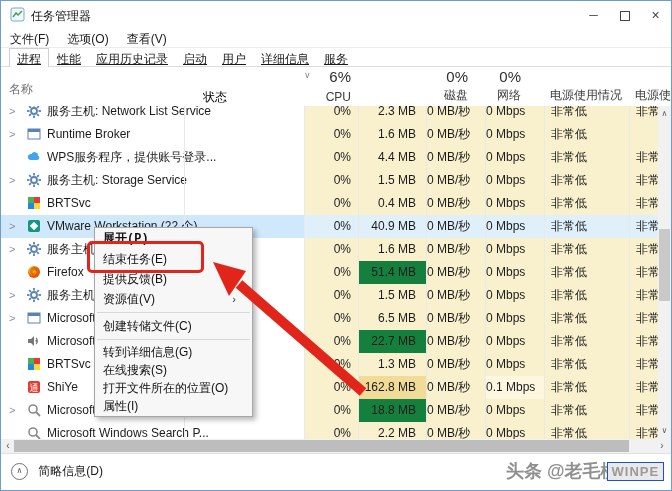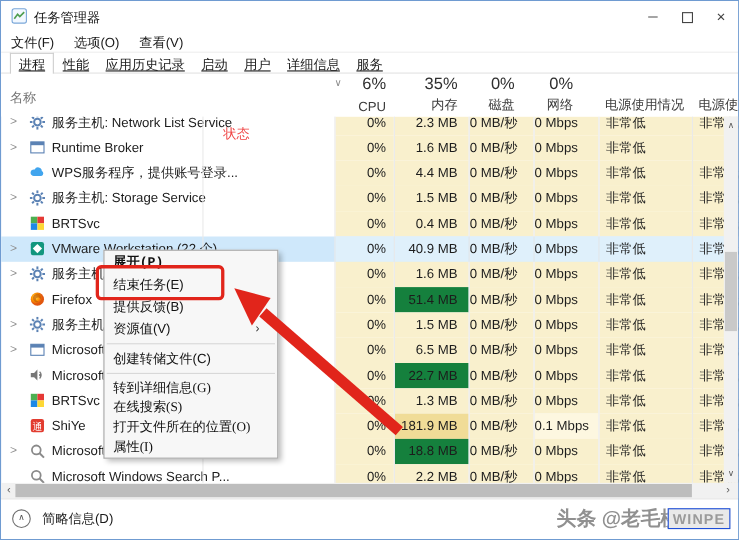--- a/index.html
+++ b/index.html
@@ -18,21 +18,21 @@
   
   .menubar{position:absolute;left:0;top:28px;width:100%;height:18px;border-bottom:1px solid #ececec;background:#fff;}
   .menu-item{display:inline-block;padding:2px 9px 0 9px;color:#1a1a1a;}
   
   .tabstrip{position:absolute;left:0;top:47px;width:100%;height:19px;border-bottom:1px solid #dcdcdc;background:#fff;padding-left:8px;box-sizing:border-box;}
   .tab{display:inline-block;padding:2px 7px;margin-right:1px;color:#1a1a1a;position:relative;top:0;text-decoration:underline;}
   .tab.active{background:#fff;border:1px solid #cfcfcf;border-bottom:1px solid #fff;margin-bottom:-1px;}
   
   .thead{position:absolute;left:0;top:66px;width:100%;height:39px;background:#fff;z-index:6;}
   .name-hdr{position:absolute;left:8px;top:14px;color:#737373;}
-  .status-hdr{position:absolute;left:202px;top:22px;color:#ef4444;margin-top:24px;}
+  .status-hdr{position:absolute;left:202px;top:22px;color:#000000;}
   .sort-chevron{position:absolute;left:303px;top:3px;font-size:9px;color:#8a8a8a;}
   .vh{position:absolute;top:0;height:39px;box-sizing:border-box;display:flex;flex-direction:column;justify-content:space-between;align-items:flex-end;}
   .vh .pct{font-size:15px;color:#2f2f2f;padding-top:1px;}
   .vh .lbl{font-size:12px;color:#3c3c3c;padding-bottom:2px;white-space:nowrap;}
   .vh-cpu{left:303px;width:54px;padding-right:7px;}
   .vh-mem{left:357px;width:68px;padding-right:10px;}
   .vh-disk{left:425px;width:59px;padding-right:17px;}
   .vh-net{left:484px;width:59px;padding-right:23px;}
   .vh-power{left:543px;width:85px;align-items:flex-start;padding-left:6px;}
   .vh-trend{left:628px;width:44px;align-items:flex-start;padding-left:6px;overflow:hidden;}
@@ -61,21 +61,21 @@
   .vscroll .arr.up{top:0;} .vscroll .arr.down{bottom:0;}
   .vthumb{position:absolute;left:1px;top:123px;width:11px;height:72px;background:#c9c9c9;}
   .hscroll{position:absolute;left:0;top:438px;width:672px;height:14px;background:#f1f1f1;z-index:10;}
   .hscroll .arr{position:absolute;top:0;width:14px;height:14px;text-align:center;font-size:10px;color:#5a5a5a;line-height:14px;}
   .hscroll .arr.left{left:0;} .hscroll .arr.right{right:4px;}
   .hthumb{position:absolute;left:13px;top:1px;width:615px;height:12px;background:#bdbdbd;}
   
   .ctxmenu{position:absolute;left:93px;top:226px;width:159px;background:#f7f7f7;border:1px solid #a7a7a7;
     box-shadow:3px 3px 5px rgba(0,0,0,.28);z-index:50;box-sizing:border-box;padding:1px 0;}
   .ctx-item{position:relative;height:20px;line-height:20px;padding-left:8px;color:#111;}
-  .ctx-item.small{height:18px;line-height:18px;font-family:Liberation Serif, serif;}
+  .ctx-item.small{height:18px;line-height:18px;}
   .ctx-item.bold{font-weight:bold;font-family:Liberation Mono, monospace;}
   .menu-sep{height:1px;background:#d8d8d8;margin:3px 2px;}
   .submenu-arrow{position:absolute;right:16px;top:0;color:#333;font-size:11px;}
   
   .redbox{position:absolute;left:86px;top:240px;width:111px;height:26px;border:3px solid #e1251b;border-radius:5px;z-index:60;}
   .arrow-svg{position:absolute;left:0;top:0;z-index:70;pointer-events:none;}
   
   .footer{position:absolute;left:0;top:452px;width:100%;height:39px;background:#fff;border-top:1px solid #e0e0e0;}
   .detail-toggle{position:absolute;left:10px;top:9px;}
   .circ{display:inline-block;width:15px;height:15px;border:1px solid #707070;border-radius:50%;text-align:center;line-height:13px;font-size:8px;color:#505050;vertical-align:middle;}
@@ -107,24 +107,20 @@
 
   <div class="thead">
     <span class="name-hdr">名称</span>
     <span class="status-hdr">状态</span>
     <span class="sort-chevron">∨</span>
     <div id="value-headers"></div>
   <div class="vh vh-cpu">
         <div class="pct">6%</div>
         <div class="lbl">CPU</div>
       </div>
-      <div class="vh vh-mem">
-        <div class="pct">35%</div>
-        <div class="lbl">内存</div>
-      </div>
       <div class="vh vh-disk">
         <div class="pct">0%</div>
         <div class="lbl">磁盘</div>
       </div>
       <div class="vh vh-net">
         <div class="pct">0%</div>
         <div class="lbl">网络</div>
       </div>
       <div class="vh vh-power">
         <div class="pct"></div>
@@ -382,21 +378,21 @@
       </div>
       <div class="row" style="top: 270px;">
         <span class="ricon">
           <svg width="14" height="14" viewBox="0 0 14 14">
             <rect x="1" y="1" width="12" height="12" rx="2" fill="#e23c30"></rect>
             <text x="7" y="10.5" font-size="9" fill="#fff" text-anchor="middle" font-family="sans-serif">通</text>
           </svg>
         </span>
         <span class="rname">ShiYe</span>
         <div class="cell c-cpu h0">0%</div>
-        <div class="cell c-mem h2">181.9 MB</div>
+        <div class="cell c-mem h2">162.8 MB</div>
         <div class="cell c-disk h0">0 MB/秒</div>
         <div class="cell c-net hl">0.1 Mbps</div>
         <div class="cell c-power h0">非常低</div>
         <div class="cell c-trend h0">非常低</div>
       </div>
       <div class="row" style="top: 293px;">
         <span class="expander">&gt;</span>
         <span class="ricon">
           <svg width="14" height="14" viewBox="0 0 14 14">
             <circle cx="6" cy="6" r="4" fill="none" stroke="#8a8a8a" stroke-width="1.6"></circle>

